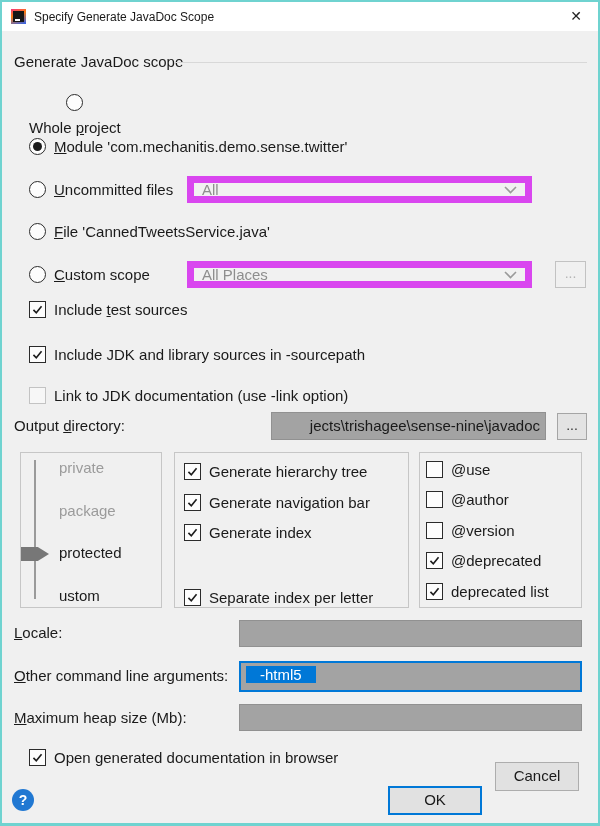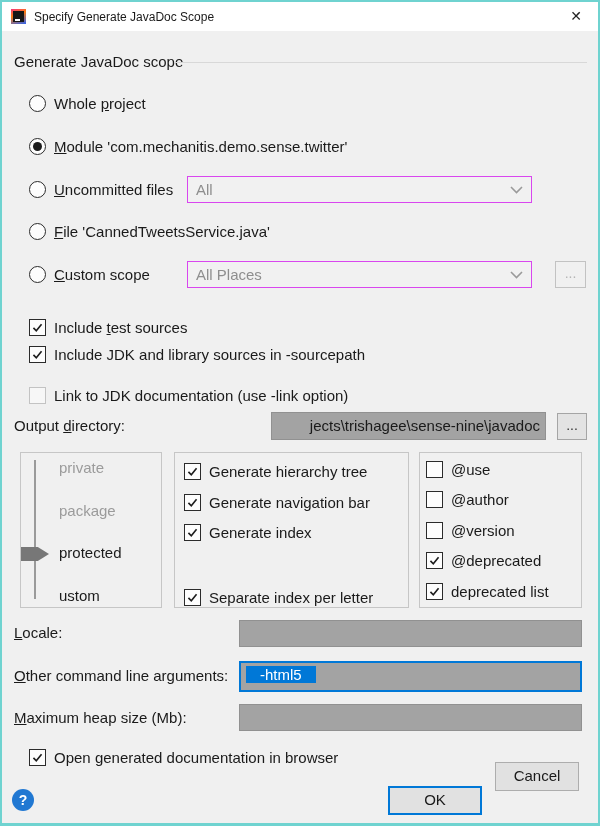--- a/index.html
+++ b/index.html
@@ -45,21 +45,21 @@
   .rtext { font-size:15px; color:#1a1a1a; white-space:nowrap; }
 
   
   .cb { width:17px; height:17px; border:1px solid #2b2b2b; background:#fdfdfd; flex:0 0 17px;
     display:flex; align-items:center; justify-content:center; }
   .cb svg { display:block; }
   .cb.dis { border-color:#c3c3c3; background:#f7f7f7; }
 
   
   .dd {
-    position:absolute; height:27px; background:#f1f1f1; border:1px solid #d946ef;
+    position:absolute; height:27px; background:#f1f1f1; border:7px solid #d946ef;
     display:flex; align-items:center; padding:0 8px; color:#8e8e8e; font-size:15px;
   }
   .dd .ddval { flex:1 1 auto; white-space:nowrap; overflow:hidden; }
   .dd svg { flex:0 0 auto; }
 
   
   .browse {
     position:absolute; width:31px; height:27px; background:#e3e3e3; border:1px solid #a5a5a5;
     text-align:center; line-height:23px; font-size:14px; color:#333;
   }
@@ -104,21 +104,21 @@
         <span class="core"></span>
         <span class="jbar"></span>
       </span>
     <span class="wtitle">Specify Generate JavaDoc Scope</span>
     <span class="closeX">✕</span>
   </div>
 
   <div class="lbl" style="left:12px; top:51px;">Generate JavaDoc scope</div>
   <div class="sep-line"></div>
 
-  <div class="row" style="left:27px; top:92px;">
+  <div class="row" style="left:27px; top:92px;flex-direction:column;">
     <span class="radio"></span>
     <span class="rtext">Whole <u>p</u>roject</span>
   </div>
   <div class="row" style="left:27px; top:135px;">
     <span class="radio on"></span>
     <span class="rtext"><u>M</u>odule 'com.mechanitis.demo.sense.twitter'</span>
   </div>
   <div class="row" style="left:27px; top:178px;">
     <span class="radio"></span>
     <span class="rtext"><u>U</u>ncommitted files</span>
@@ -139,21 +139,21 @@
       </svg>
   </div>
   <div class="dd" style="left:185px; top:259px; width:345px;">
     <span class="ddval">All Places</span>
     <svg width="13" height="8" viewBox="0 0 13 8">
         <path d="M1 1 L6.5 6.5 L12 1" stroke="#9a9a9a" stroke-width="1.6" fill="none"></path>
       </svg>
   </div>
   <div class="browse dis" style="left:553px; top:259px;">...</div>
 
-  <div class="row" style="left:27px; top:316px;">
+  <div class="row" style="left:27px; top:298px;">
     <span class="cb">
         <svg width="13" height="13" viewBox="0 0 16 16">
           <path d="M3 8.5 L6.5 12 L13 4" fill="none" stroke="#1c1c1c" stroke-width="2"></path>
         </svg>
       </span>
     <span class="rtext">Include <u>t</u>est sources</span>
   </div>
   <div class="row" style="left:27px; top:343px;">
     <span class="cb">
         <svg width="13" height="13" viewBox="0 0 16 16">

